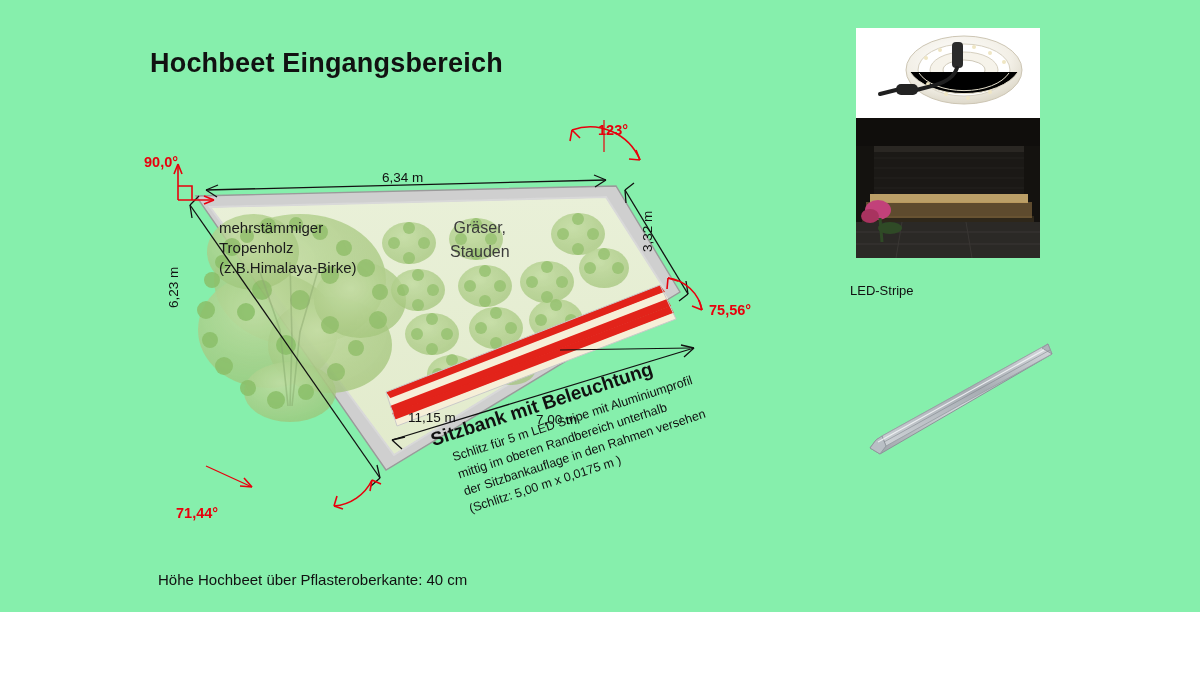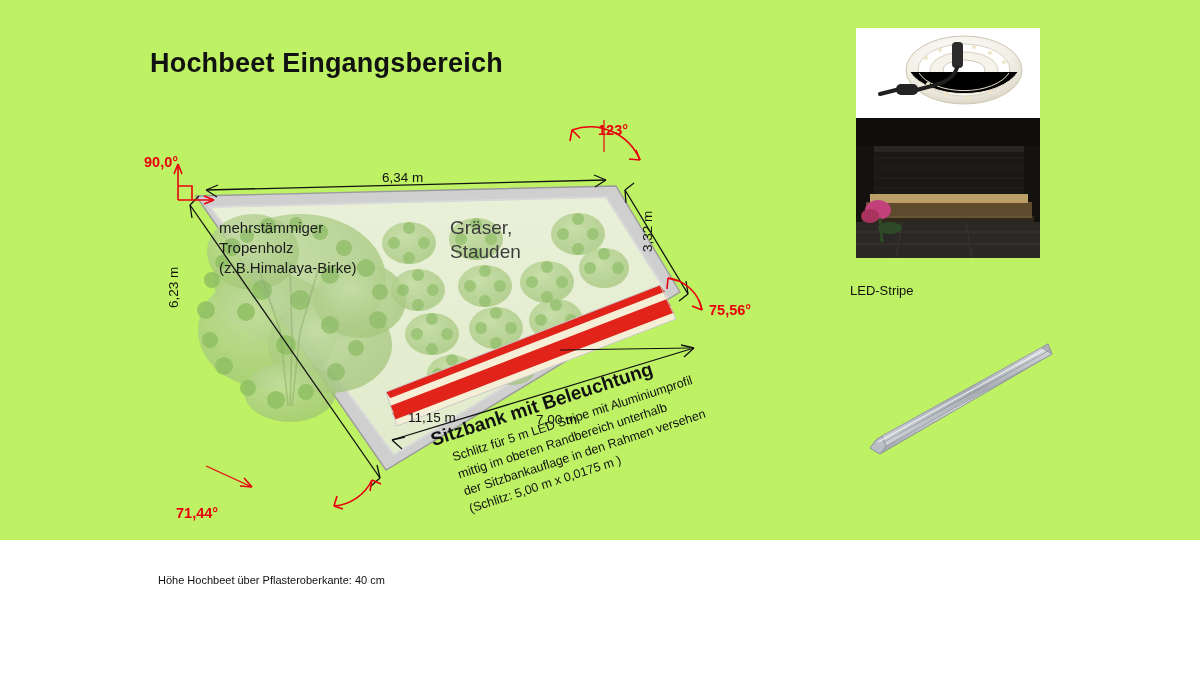--- a/index.html
+++ b/index.html
@@ -10,22 +10,22 @@
     width: 1200px;
     height: 675px;
     background: #ffffff;
     font-family: "Liberation Sans", sans-serif;
     overflow: hidden;
     position: relative;
   }
   #page {
     position: relative;
     width: 1200px;
-    height: 540px;
-    background: #bef264;
+    height: 612px;
+    background: #86efac;
   }
   .title {
     position: absolute;
     left: 150px;
     top: 48px;
     font-size: 27px;
     font-weight: bold;
     color: #111111;
     letter-spacing: 0.2px;
   }
@@ -53,23 +53,24 @@
   .plantlabel {
     position: absolute;
     color: #1b1b1b;
     font-size: 15px;
     line-height: 20px;
     white-space: nowrap;
   }
   .grasslabel {
     position: absolute;
     color: #3b3b3b;
-    font-size: 19px;
+    font-size: 16px;
     line-height: 24px;
     white-space: nowrap;
+    text-align: center;
   }
   .benchlabel {
     position: absolute;
     color: #111111;
     font-size: 19px;
     font-weight: bold;
     white-space: nowrap;
     transform-origin: left top;
   }
   .slitnote {
@@ -77,21 +78,21 @@
     color: #111111;
     font-size: 12.5px;
     line-height: 18px;
     white-space: nowrap;
     transform-origin: left top;
   }
   .footer {
     position: absolute;
     left: 158px;
     top: 568px;
-    font-size: 11px;
+    font-size: 15px;
     line-height: 24px;
     color: #111111;
   }
   .side-caption {
     position: absolute;
     font-size: 13px;
     color: #111111;
     white-space: nowrap;
   }
   .photo {

